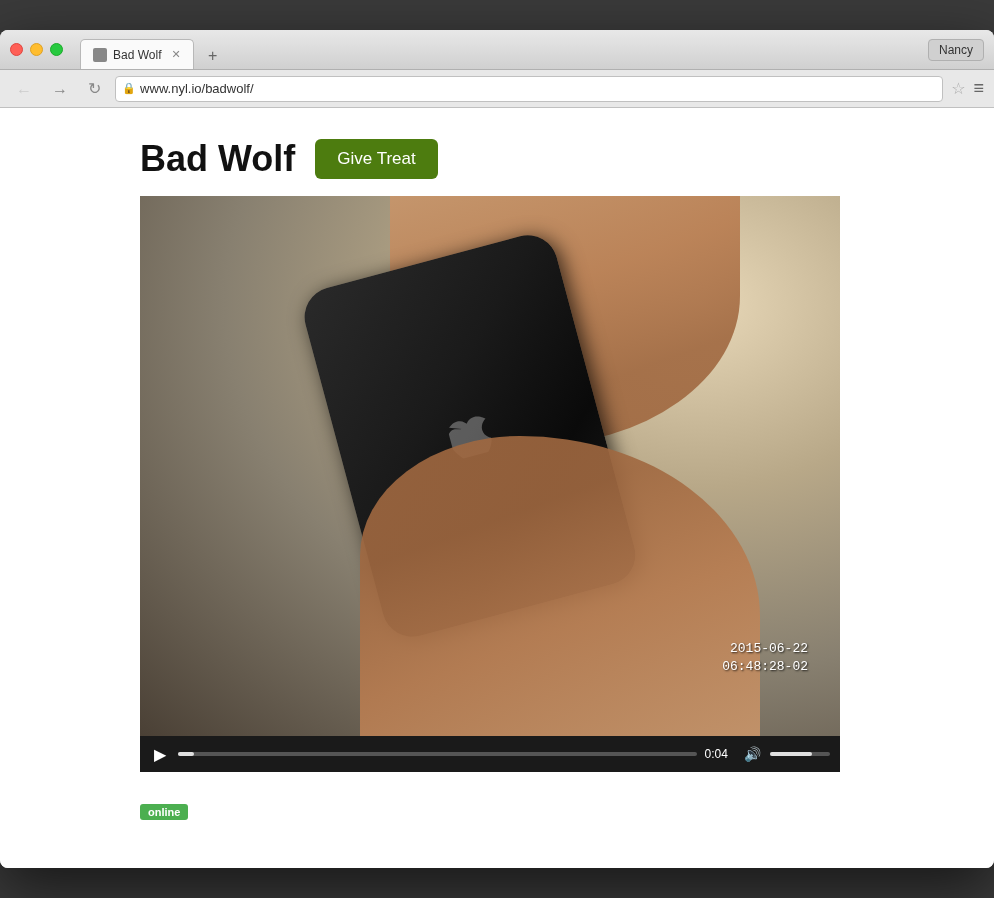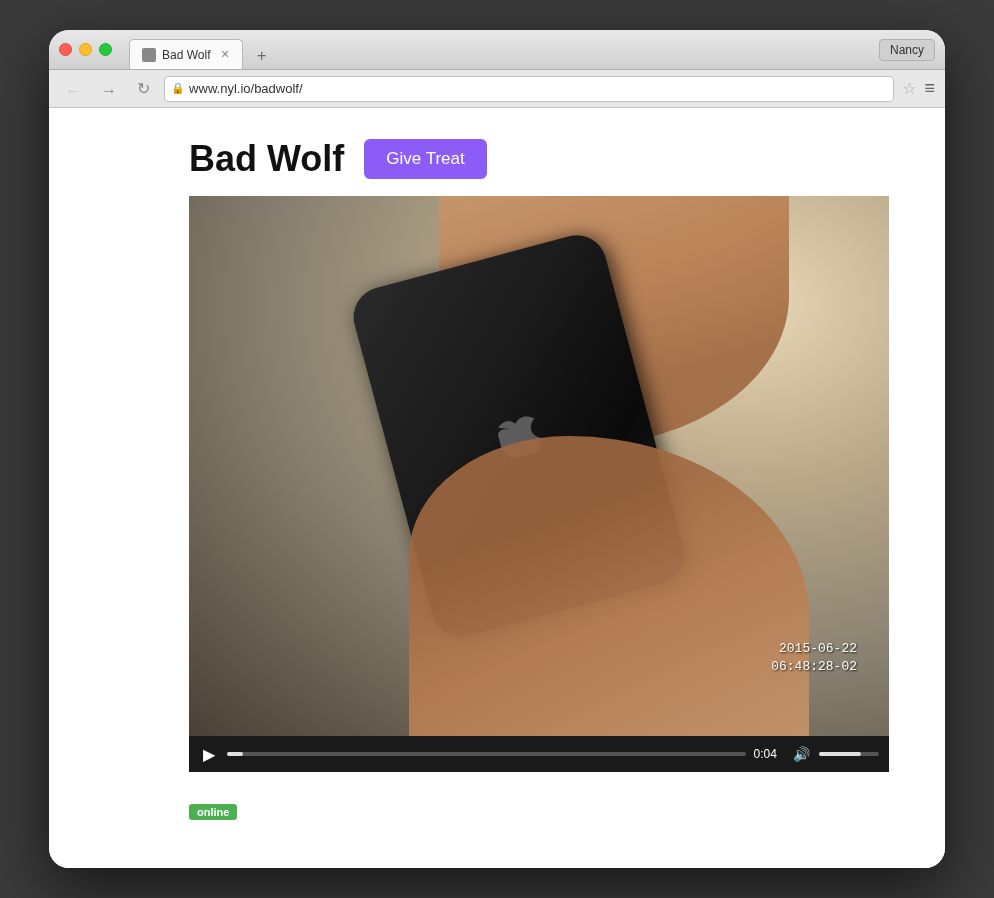--- a/index.html
+++ b/index.html
@@ -7,23 +7,23 @@
     body {
       background: #3a3a3a;
       display: flex;
       justify-content: center;
       align-items: center;
       min-height: 100vh;
       font-family: -apple-system, BlinkMacSystemFont, 'Helvetica Neue', Arial, sans-serif;
     }
 
     .browser-window {
-      width: 896px;
+      width: 994px;
       background: #f0f0f0;
-      border-radius: 20px;
+      border-radius: 8px;
       box-shadow: 0 20px 60px rgba(0,0,0,0.6);
       overflow: hidden;
     }
 
     
     .title-bar {
       background: linear-gradient(to bottom, #e8e8e8, #d0d0d0);
       height: 40px;
       display: flex;
       align-items: center;
@@ -183,21 +183,21 @@
       margin-bottom: 16px;
     }
 
     .page-title {
       font-size: 36px;
       font-weight: bold;
       color: #111;
     }
 
     .give-treat-btn {
-      background: #8b5cf6;
+      background: #4d7c0f;
       color: white;
       border: none;
       border-radius: 6px;
       padding: 10px 22px;
       font-size: 17px;
       cursor: pointer;
       font-weight: 500;
     }
 
     

